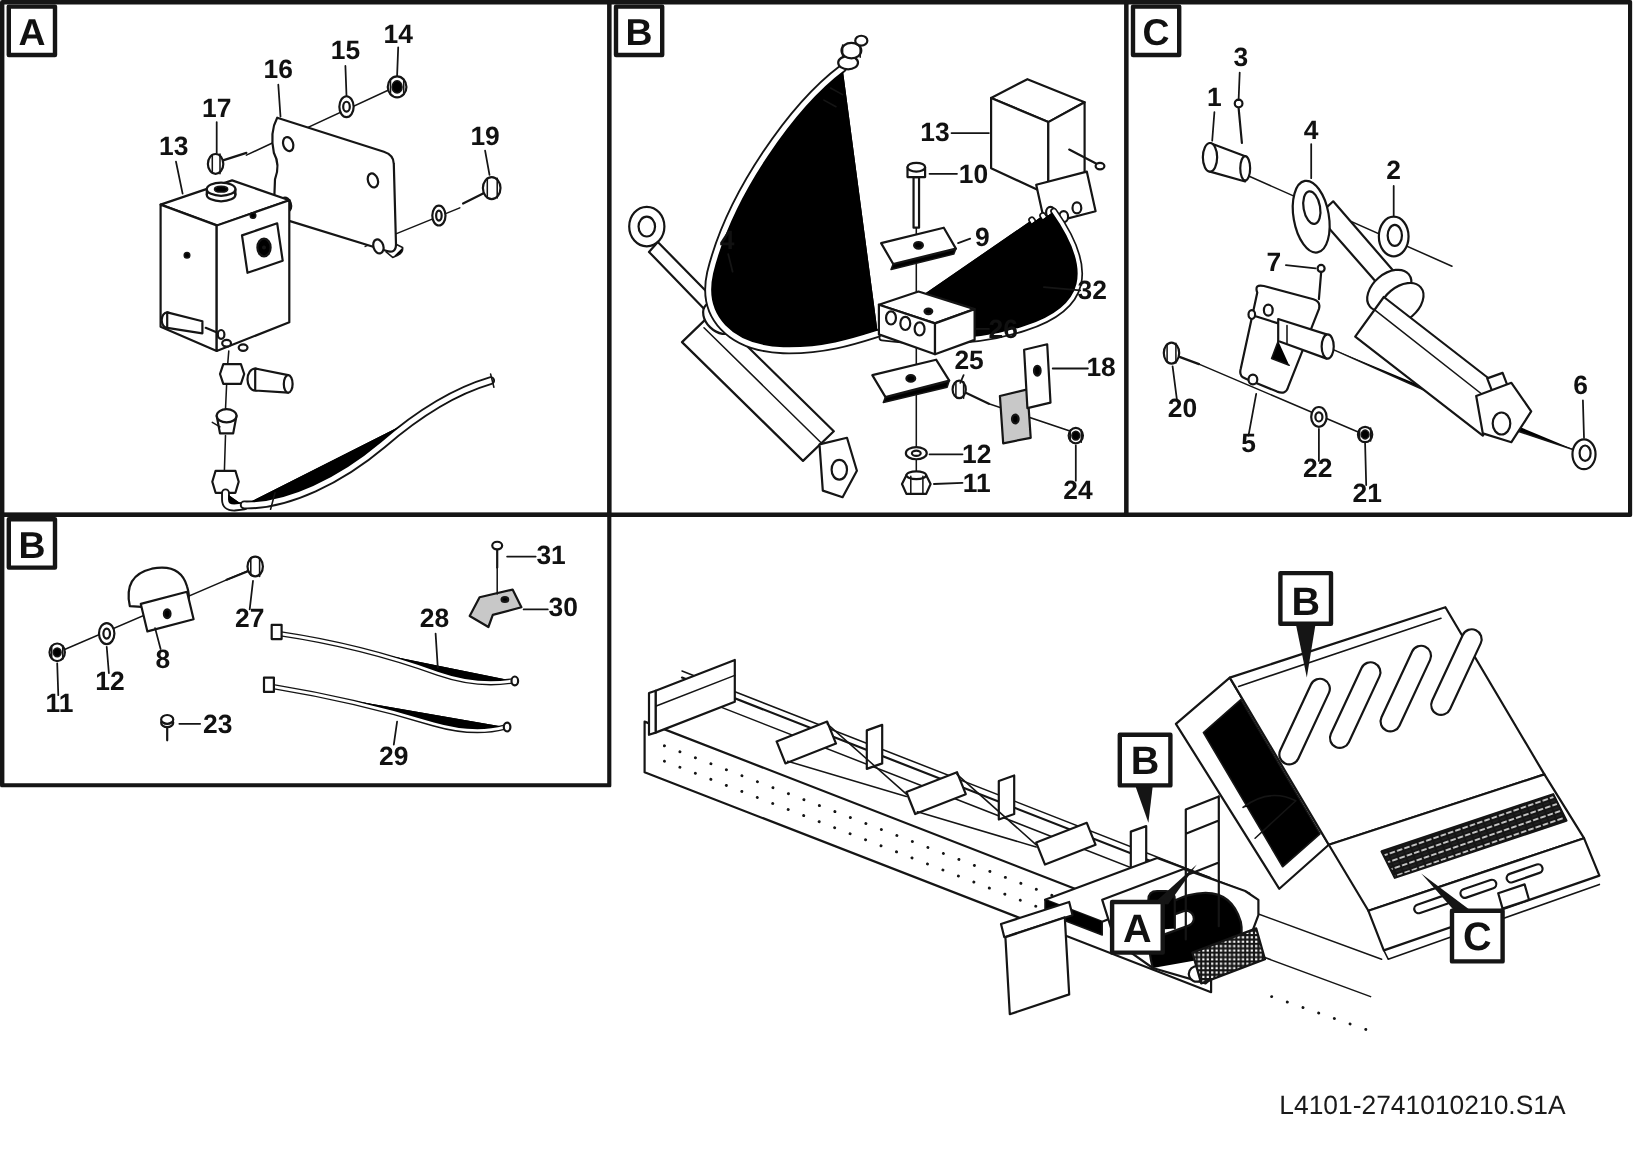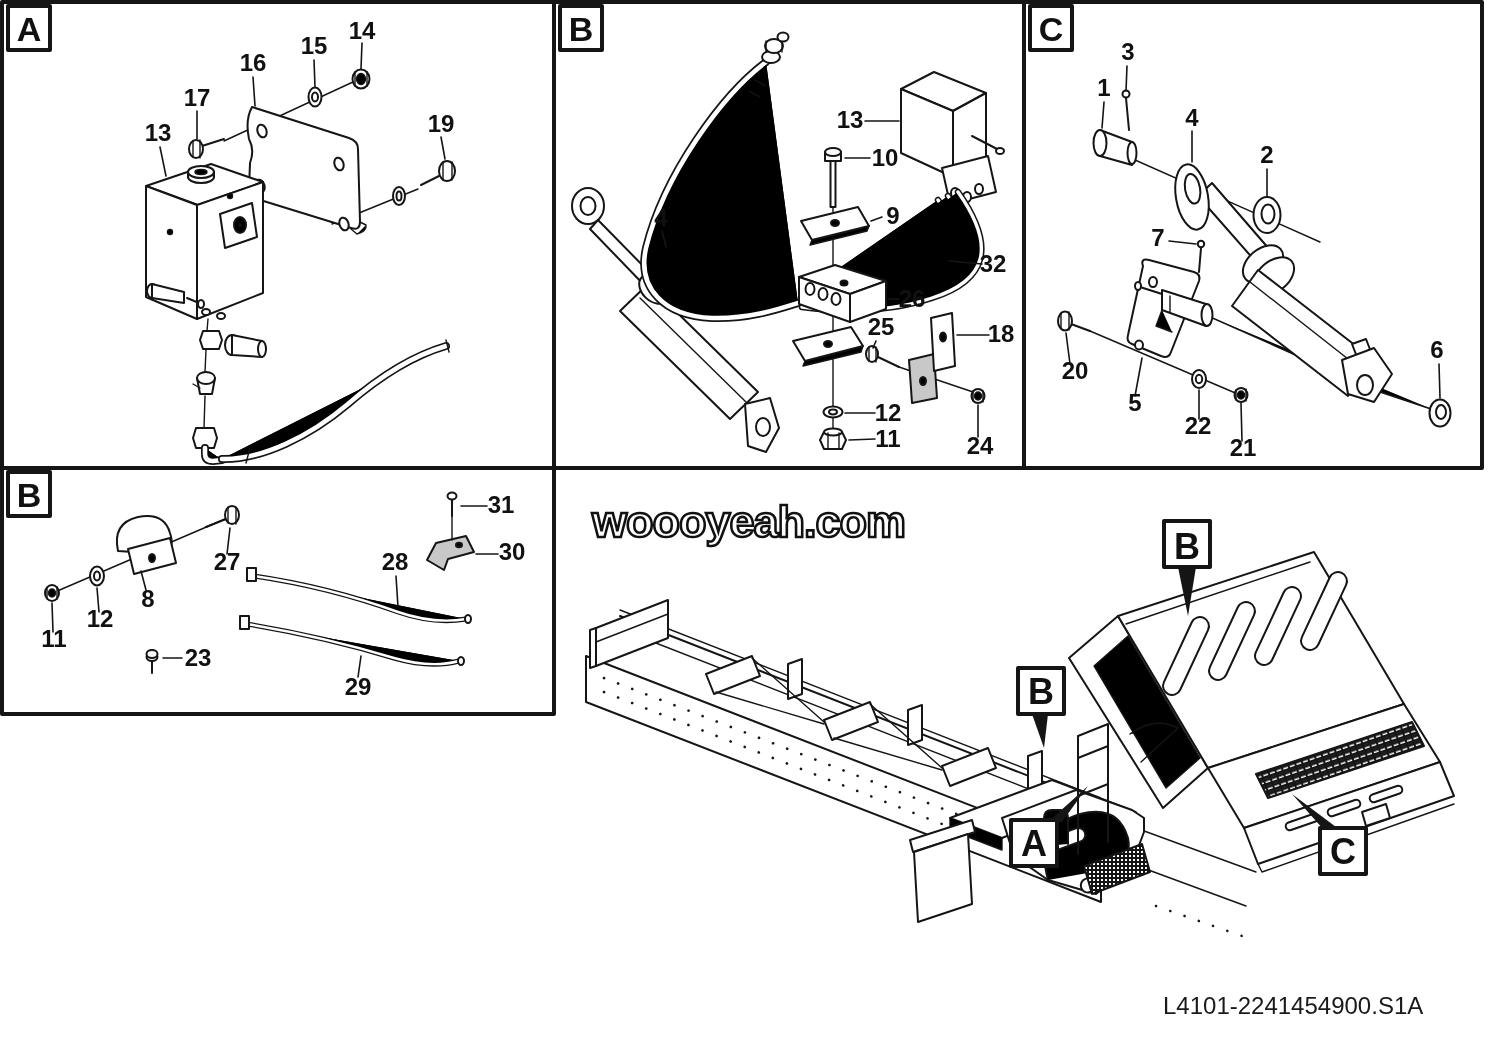--- a/index.html
+++ b/index.html
@@ -505,15 +505,14 @@
       <text class="biglet" x="485" y="238">B</text>
       <polygon class="ink" points="492,356 532,320 506,356"></polygon>
       <rect class="lbox" x="455" y="354" width="46" height="46"></rect>
       <text class="biglet" x="478" y="390">A</text>
       <polygon class="ink" points="768,364 736,328 784,364"></polygon>
       <rect class="lbox" x="764" y="362" width="46" height="46"></rect>
       <text class="biglet" x="787" y="398">C</text>
     </g>
   </svg>
 
-  <div id="watermark">woooyeah.com</div>
-  <div id="drawcode">L4101-2241454900.S1A</div>
+  <div id="drawcode">L4101-2741010210.S1A</div>
 </div>
 
 </body></html>

